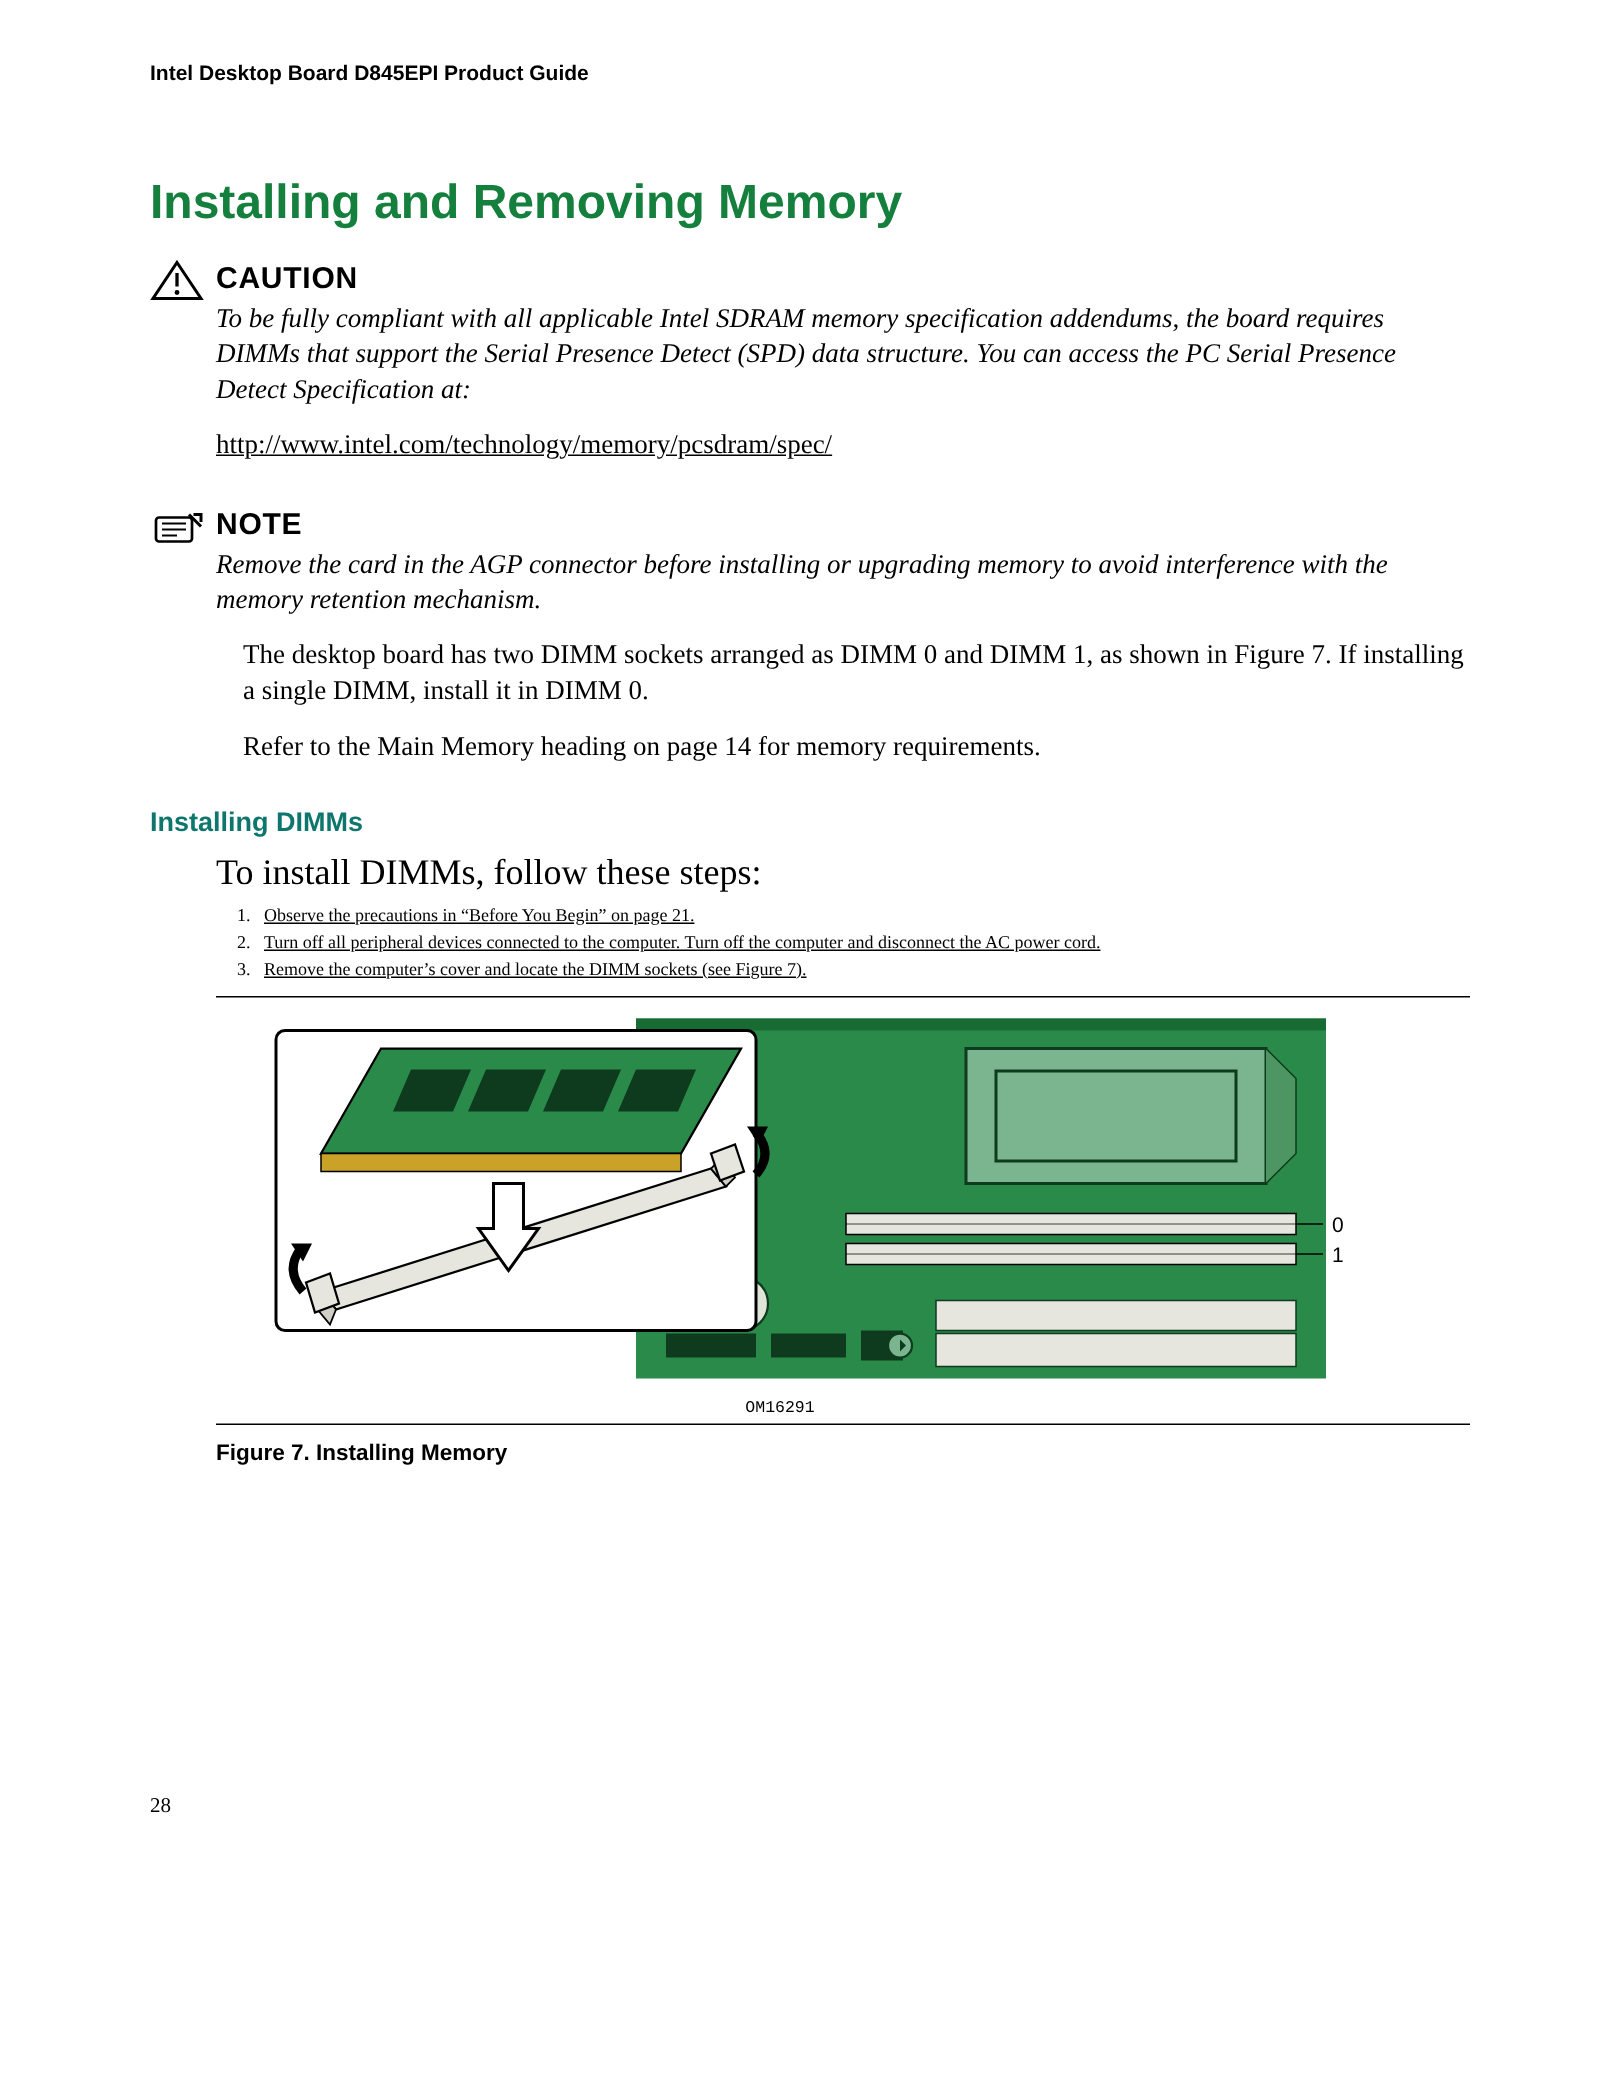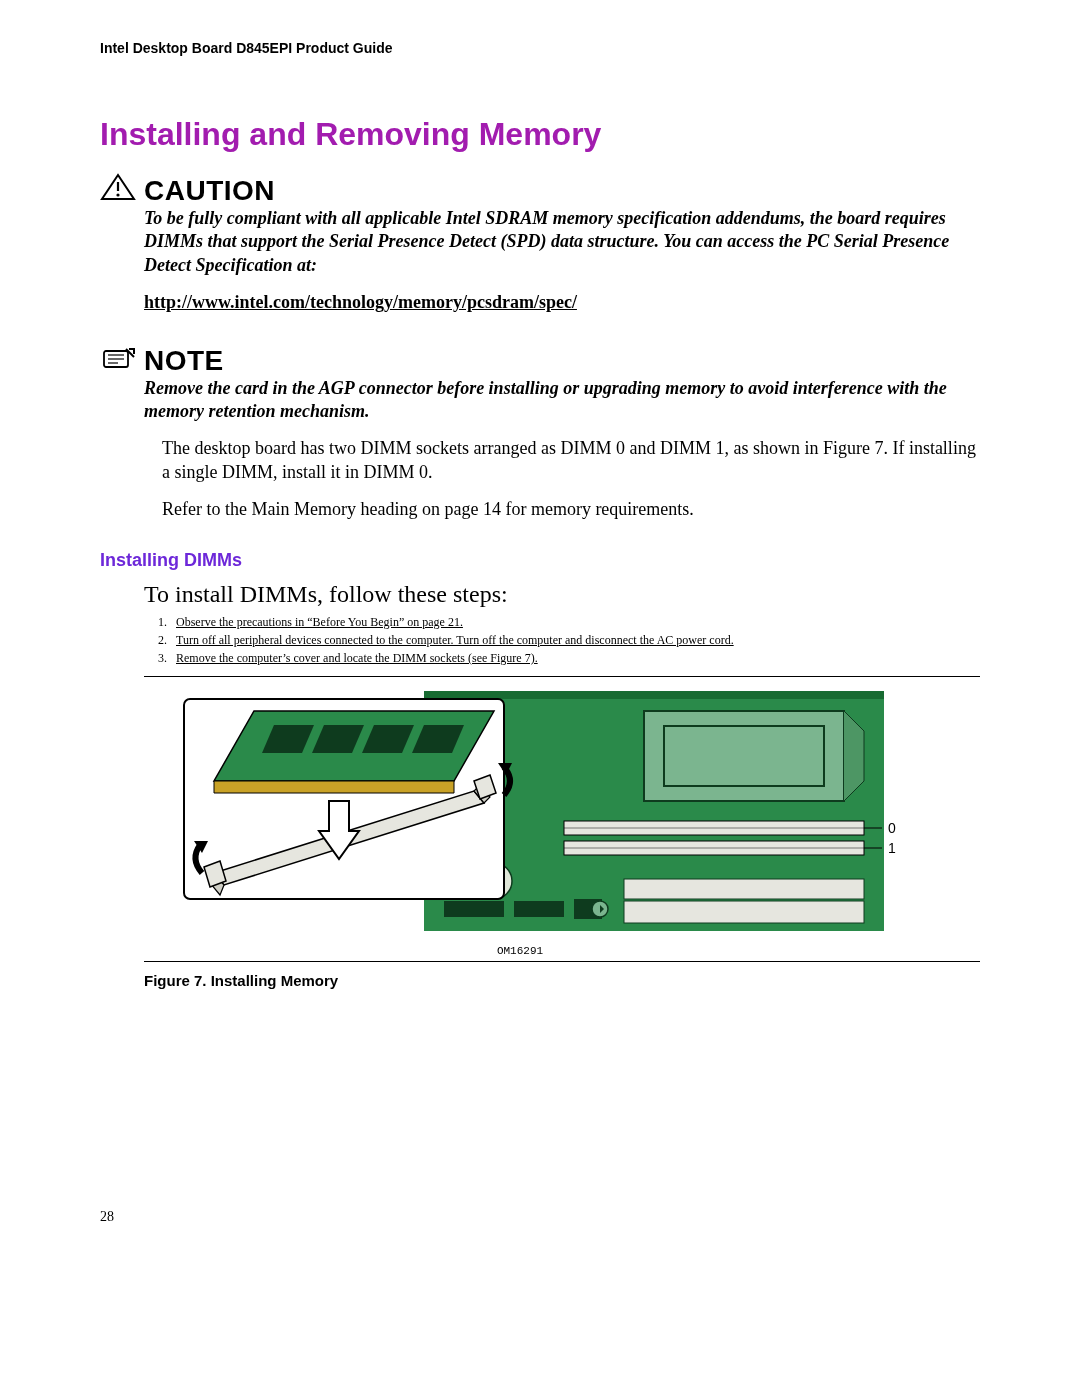--- a/index.html
+++ b/index.html
@@ -15,64 +15,63 @@
   }
   .running-header {
     font-family: Arial, Helvetica, sans-serif;
     font-weight: bold;
     font-size: 14px;
     margin-bottom: 60px;
   }
   h1.main-heading {
     font-family: Arial, Helvetica, sans-serif;
     font-weight: bold;
-    color: #a21caf;
+    color: #15803d;
     font-size: 32px;
     margin: 0 0 20px 0;
   }
   .callout-row {
     display: flex;
     align-items: flex-start;
     margin-top: 10px;
   }
   .callout-icon {
     flex: 0 0 auto;
     width: 36px;
     height: 28px;
     margin-right: 8px;
   }
   .callout-label {
     font-family: Arial, Helvetica, sans-serif;
     font-weight: bold;
-    font-size: 28px;
+    font-size: 20px;
     letter-spacing: 0.5px;
     padding-top: 2px;
   }
   .callout-body {
     margin-left: 44px;
     font-size: 18px;
     line-height: 1.3;
-    font-weight: bold;
   }
   .callout-body.italic {
     font-style: italic;
   }
   a.link {
     color: #000;
     text-decoration: underline;
   }
   .body-para {
     margin: 14px 0 0 62px;
     font-size: 18px;
     line-height: 1.3;
   }
   h2.sub-heading {
     font-family: Arial, Helvetica, sans-serif;
     font-weight: bold;
-    color: #6d28d9;
+    color: #0f766e;
     font-size: 18px;
     margin: 28px 0 10px 0;
   }
   .steps-intro {
     margin-left: 44px;
     font-size: 24px;
   }
   ol.steps {
     margin: 6px 0 10px 44px;
     padding-left: 26px;

